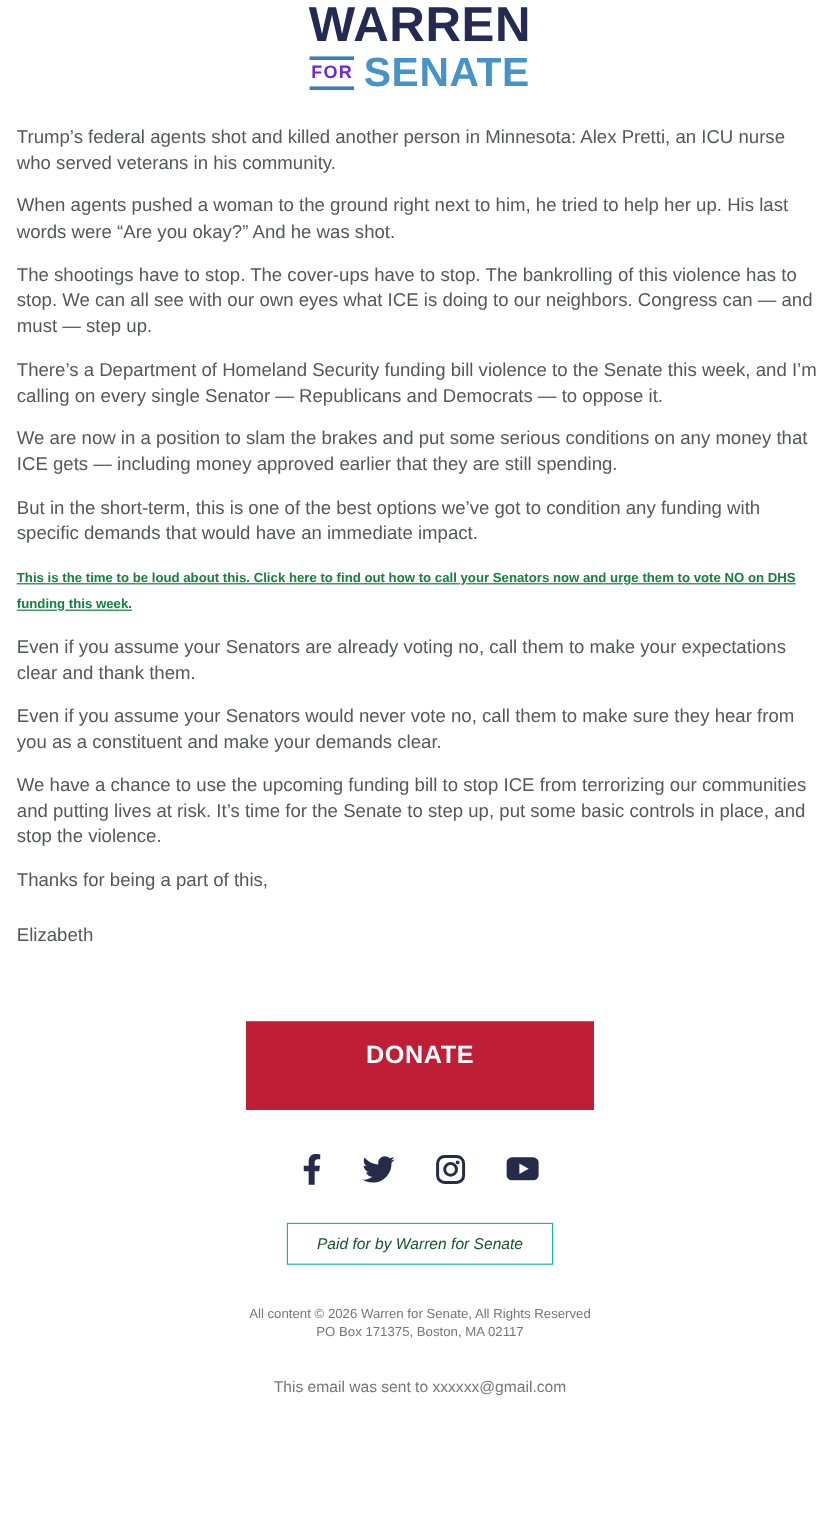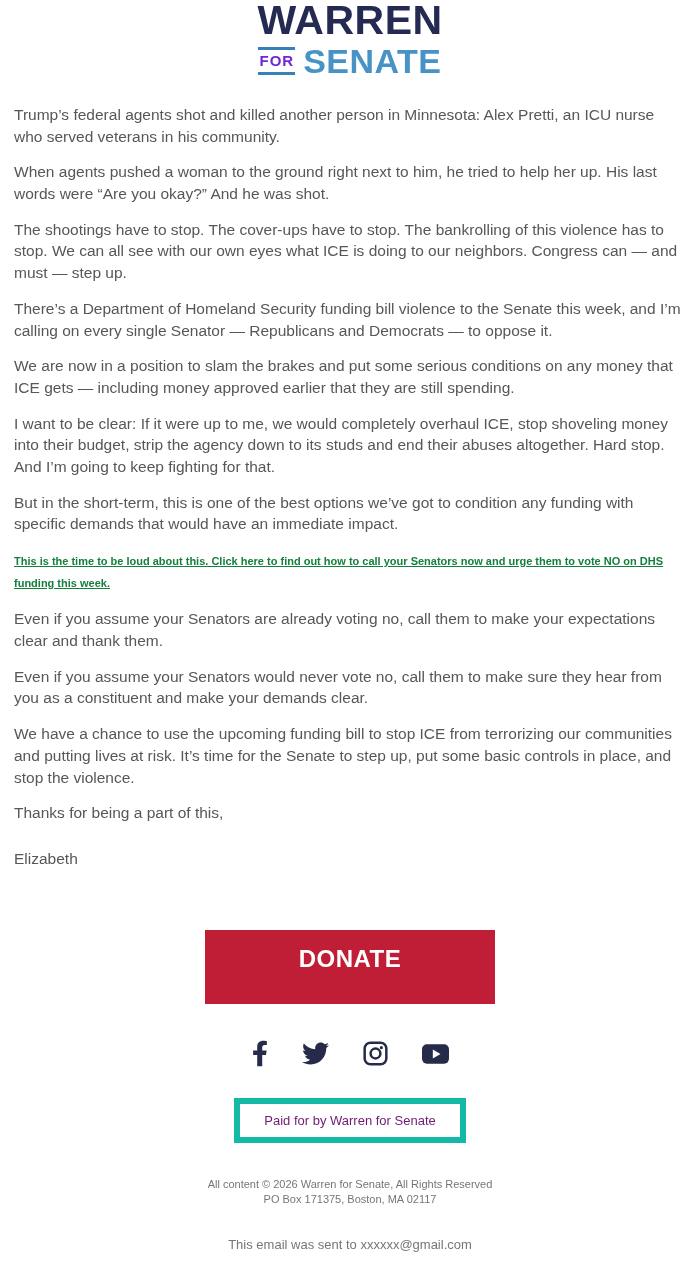--- a/index.html
+++ b/index.html
@@ -34,37 +34,37 @@
   .link-para a {
     color: #15803d; font-weight: bold; text-decoration: underline;
     font-size: 11px; line-height: 1.4;
   }
   .content p.signature { margin-top: 24px; }
 
   
   .donate-wrap { text-align: center; margin-top: 60px; }
   .donate-btn {
     display: inline-block; width: 290px; height: 74px; line-height: 58px;
-    background: #c01e36; color: #ffffff; font-weight: bold; font-size: 24px;
+    background: #c01e36; color: #ffffff; font-weight: bold; font-size: 21px;
     letter-spacing: 0.5px; text-align: center; text-decoration: none; border: none;
     cursor: pointer; font-family: "Liberation Sans", sans-serif;
   }
 
   
   .social-row {
     display: flex; justify-content: center; align-items: center;
     gap: 34px; margin-top: 38px; height: 28px;
   }
   .social-row a { display: inline-flex; align-items: center; justify-content: center; text-decoration: none; }
 
   
   .paidfor-wrap { text-align: center; margin-top: 28px; }
   .paidfor-box {
-    display: inline-block; border: 6px solid #14b8a6; padding: 9px 24px;
-    font-size: 13px; color: #701a75;
+    display: inline-block; border: 1px solid #14b8a6; padding: 9px 24px;
+    font-size: 13px; color: #14532d; font-style: italic;
   }
 
   
   .footer-copy { margin-top: 34px; text-align: center; font-size: 11px; color: #767676; line-height: 15px; }
   .footer-unsub { margin-top: 30px; text-align: center; font-size: 13px; color: #767676; line-height: 16px; }
 </style>
 </head>
 <body>
 
 <div class="email">
@@ -78,21 +78,20 @@
       </span>
     </div>
   </div>
 
   <div class="content">
     <p>Trump’s federal agents shot and killed another person in Minnesota: Alex Pretti, an ICU nurse who served veterans in his community.</p>
     <p>When agents pushed a woman to the ground right next to him, he tried to help her up. His last words were “Are you okay?” And he was shot.</p>
     <p>The shootings have to stop. The cover-ups have to stop. The bankrolling of this violence has to stop. We can all see with our own eyes what ICE is doing to our neighbors. Congress can — and must — step up.</p>
     <p>There’s a Department of Homeland Security funding bill violence to the Senate this week, and I’m calling on every single Senator — Republicans and Democrats — to oppose it.</p>
     <p>We are now in a position to slam the brakes and put some serious conditions on any money that ICE gets — including money approved earlier that they are still spending.</p>
-    <p>I want to be clear: If it were up to me, we would completely overhaul ICE, stop shoveling money into their budget, strip the agency down to its studs and end their abuses altogether. Hard stop. And I’m going to keep fighting for that.</p>
     <p>But in the short-term, this is one of the best options we’ve got to condition any funding with specific demands that would have an immediate impact.</p>
 
     <p class="link-para">
       <a href="#">This is the time to be loud about this. Click here to find out how to call your Senators now and urge them to vote NO on DHS funding this week.</a>
     </p>
 
     <p>Even if you assume your Senators are already voting no, call them to make your expectations clear and thank them.</p>
     <p>Even if you assume your Senators would never vote no, call them to make sure they hear from you as a constituent and make your demands clear.</p>
     <p>We have a chance to use the upcoming funding bill to stop ICE from terrorizing our communities and putting lives at risk. It’s time for the Senate to step up, put some basic controls in place, and stop the violence.</p>
 

